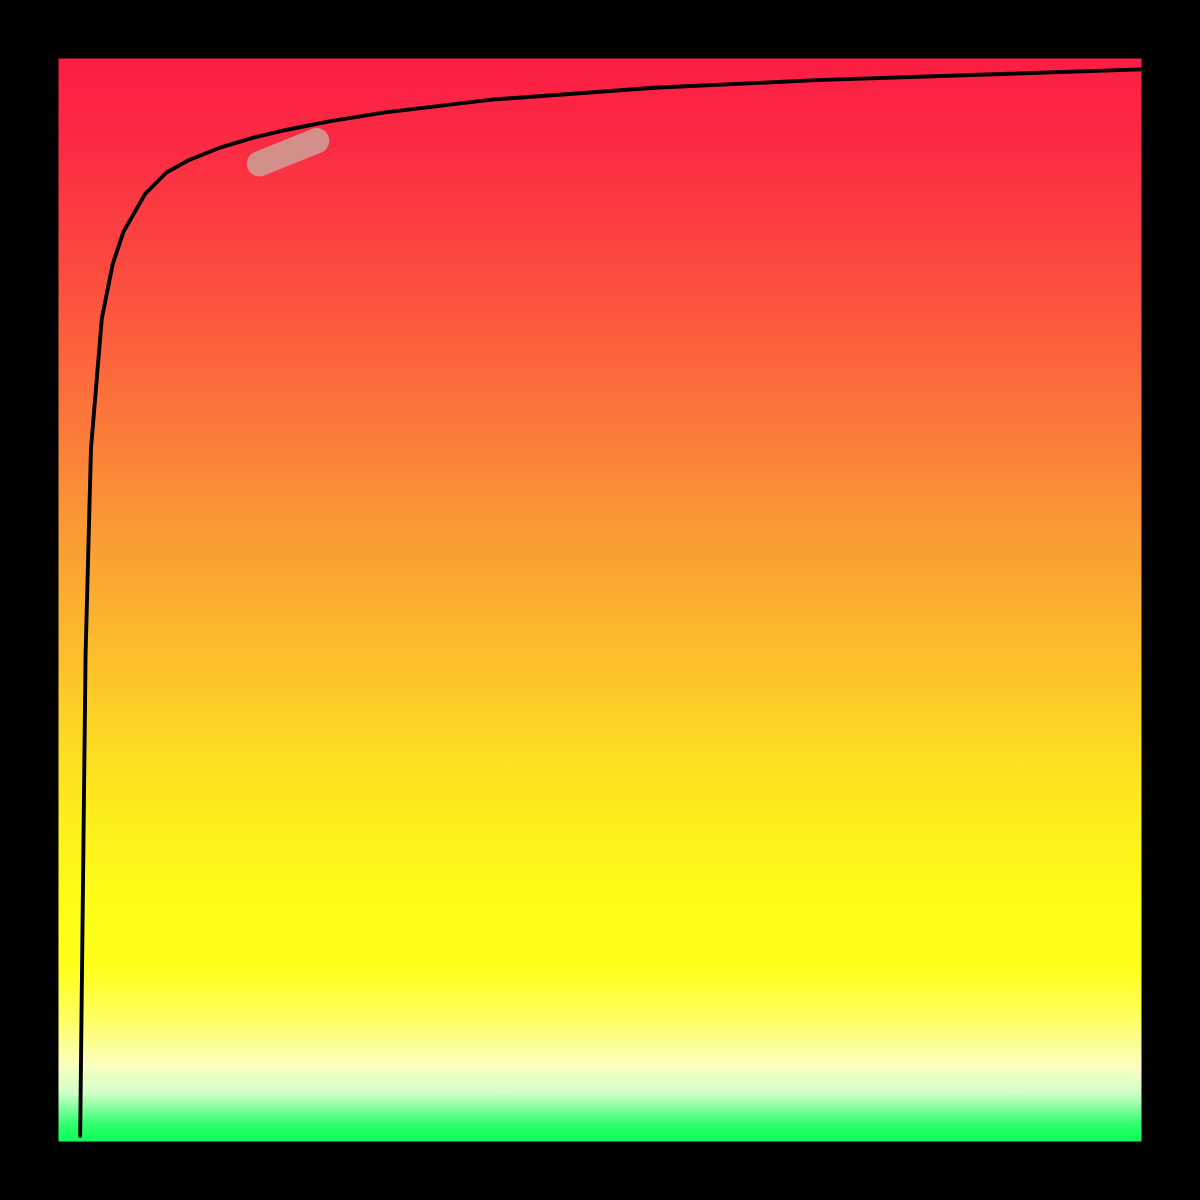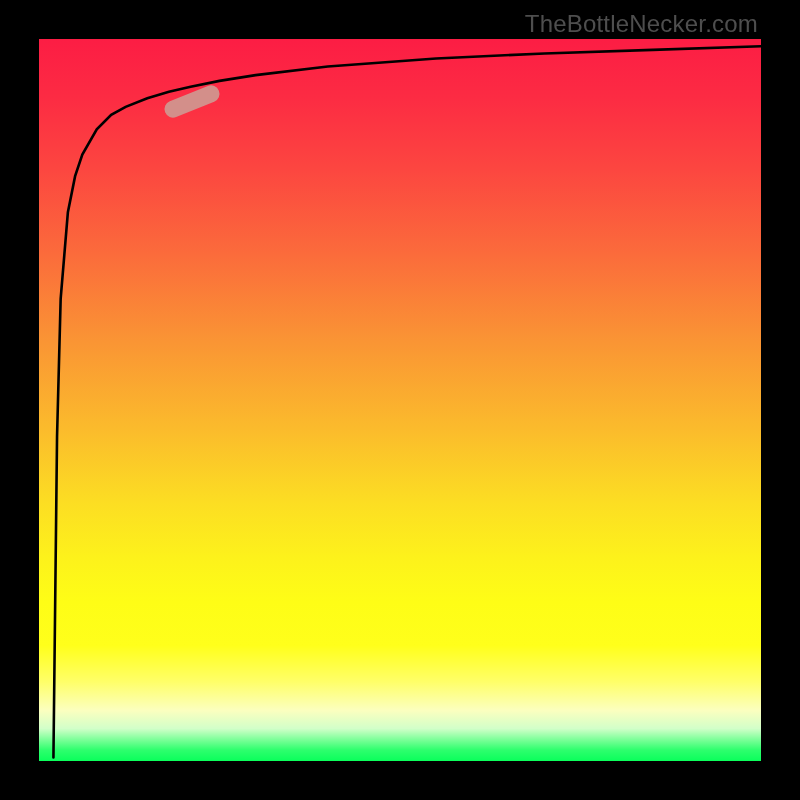--- a/index.html
+++ b/index.html
@@ -57,21 +57,20 @@
     transform-origin: center center;
     pointer-events: none;
   }
 </style>
 </head>
 <body>
 <div class="stage">
 
   <div class="plot-area"></div>
 
-  <div class="watermark">TheBottleNecker.com</div>
 
   <svg class="curve" viewBox="0 0 722 722">
     <path id="curvePath" d="M14.44 718.39 L18.05 397.10 L21.66 259.92 L28.88 173.28 L36.10 137.18 L43.32 115.52 L57.76 90.25 L72.20 75.81 L86.64 67.87 L108.30 59.20 L129.96 52.71 L151.62 47.65 L180.50 41.88 L216.60 36.10 L288.80 27.44 L397.10 19.49 L505.40 14.44 L613.70 10.83 L722.00 7.22" fill="none" stroke="#000" stroke-width="2.6" stroke-linecap="round"></path>
   </svg>
 
   <div class="marker" id="marker" style="left: 163px; top: 92.5px; transform: rotate(-22deg);"></div>
 
 </div>
 
 </body></html>

